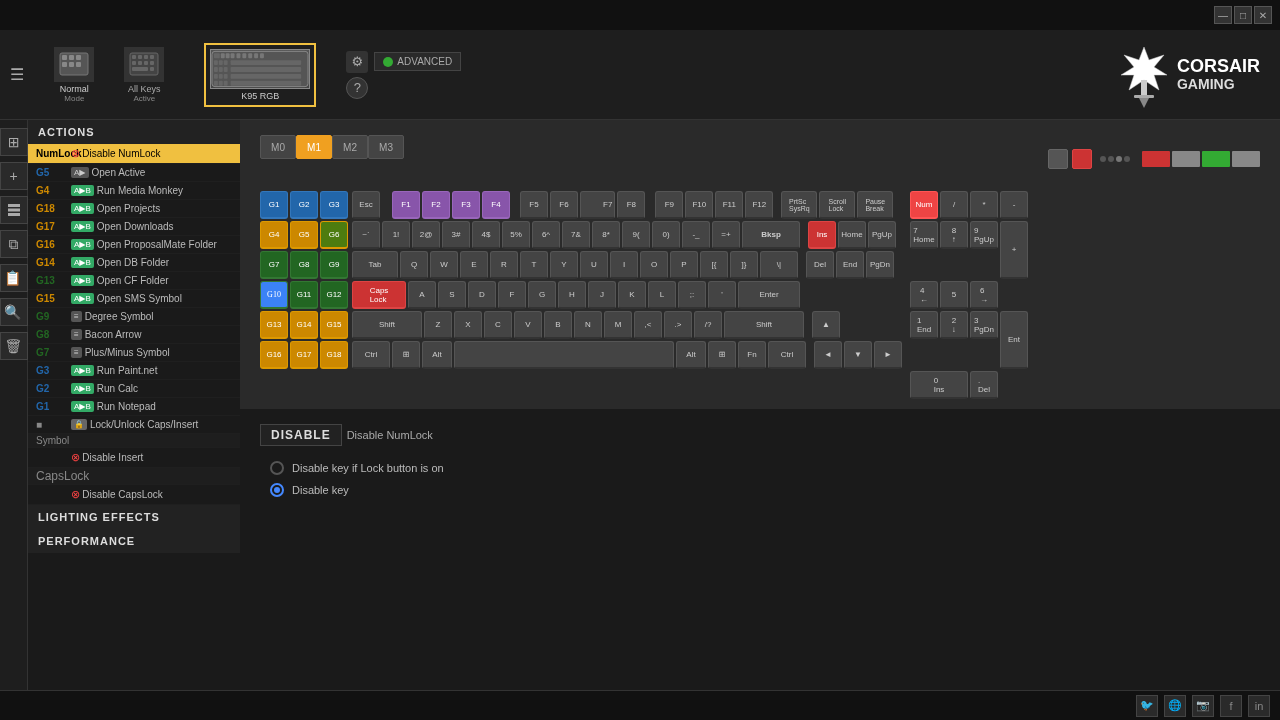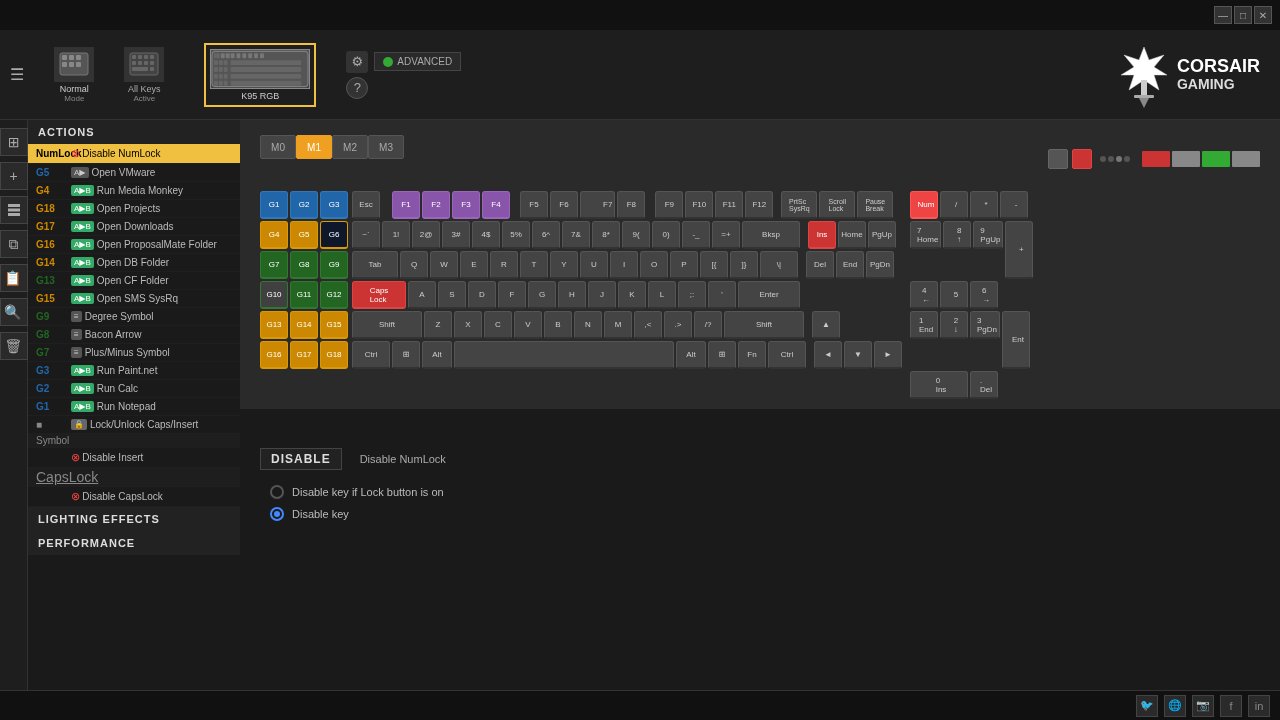--- a/index.html
+++ b/index.html
@@ -277,34 +277,33 @@
     .key.enter-key { min-width: 50px; }
     .key.space-key { min-width: 160px; }
     .key.backspace { min-width: 58px; }
     .key.tab { min-width: 46px; }
     .key.shift-l { min-width: 58px; }
     .key.shift-r { min-width: 72px; }
     .key.ctrl-key { min-width: 36px; }
     .key.alt-key { min-width: 30px; }
     .key.win-key { min-width: 28px; }
     .key.fn-small { min-width: 28px; background: #444; }
-    .key.numpad { min-width: 28px; padding-left: 6px; }
+    .key.numpad { min-width: 28px; }
 
     
     #bottom-panel {
       flex: 1;
       background: #1a1a1a;
       padding: 15px 20px;
     }
     .panel-title {
       display: flex;
       align-items: center;
-      gap: 18px;
+      gap: 5px;
       margin-bottom: 15px;
-      margin-top: 24px;
     }
     .disable-badge {
       background: #222;
       border: 1px solid #444;
       padding: 3px 10px;
       font-size: 12px;
       font-weight: bold;
       color: #ddd;
       letter-spacing: 1px;
     }
@@ -521,21 +520,21 @@
 
       <div class="action-item active">
         <span class="action-key">NumLock</span>
         <span class="close-icon-small">⊗</span>
         <span class="action-label">Disable NumLock</span>
       </div>
 
       <div class="action-item">
         <span class="action-key" style="color:#2266aa;font-weight:bold;">G5</span>
         <span class="type-badge">A▶</span>
-        <span class="action-label">Open VMware</span>
+        <span class="action-label">Open Active</span>
       </div>
 
       <div class="action-item">
         <span class="action-key" style="color:#cc8800;font-weight:bold;">G4</span>
         <span class="type-badge ab">A▶B</span>
         <span class="action-label">Run Media Monkey</span>
       </div>
 
       <div class="action-item">
         <span class="action-key" style="color:#cc8800;font-weight:bold;">G18</span>
@@ -563,21 +562,21 @@
 
       <div class="action-item">
         <span class="action-key" style="color:#226622;font-weight:bold;">G13</span>
         <span class="type-badge ab">A▶B</span>
         <span class="action-label">Open CF Folder</span>
       </div>
 
       <div class="action-item">
         <span class="action-key" style="color:#cc8800;font-weight:bold;">G15</span>
         <span class="type-badge ab">A▶B</span>
-        <span class="action-label">Open SMS SysRq</span>
+        <span class="action-label">Open SMS Symbol</span>
       </div>
 
       <div class="action-item">
         <span class="action-key" style="color:#226622;font-weight:bold;">G9</span>
         <span class="type-badge list">≡</span>
         <span class="action-label">Degree Symbol</span>
       </div>
 
       <div class="action-item">
         <span class="action-key" style="color:#226622;font-weight:bold;">G8</span>
@@ -619,21 +618,21 @@
         <span style="color:#888;font-size:10px;">Symbol</span>
       </div>
 
       <div class="action-item">
         <span class="action-key"></span>
         <span class="close-icon-small">⊗</span>
         <span class="action-label">Disable Insert</span>
       </div>
 
       <div class="action-item" style="background:#1e1e1e;padding:1px 8px;">
-        <span style="color:#888;font-size:14px;text-decoration:underline;">CapsLock</span>
+        <span style="color:#888;font-size:12px;">CapsLock</span>
       </div>
 
       <div class="action-item">
         <span class="action-key"></span>
         <span class="close-icon-small">⊗</span>
         <span class="action-label">Disable CapsLock</span>
       </div>
 
       <div class="section-header">LIGHTING EFFECTS</div>
 
@@ -676,31 +675,31 @@
 
           <div style="display:flex;gap:2px;">
             <div class="key" style="background:#2266aa;border-color:#3377bb;color:#fff;min-width:28px;">G1</div>
             <div class="key" style="background:#2266aa;border-color:#3377bb;color:#fff;min-width:28px;">G2</div>
             <div class="key" style="background:#2266aa;border-color:#3377bb;color:#fff;min-width:28px;">G3</div>
           </div>
 
           <div style="display:flex;gap:2px;">
             <div class="key" style="background:#cc8800;border-color:#dd9900;color:#fff;min-width:28px;">G4</div>
             <div class="key" style="background:#cc8800;border-color:#dd9900;color:#fff;min-width:28px;">G5</div>
-            <div class="key" style="background:#0f172a;border-color:#dd9900;color:#fff;min-width:28px;">G6</div>
+            <div class="key" style="background:#4d7c0f;border-color:#dd9900;color:#fff;min-width:28px;">G6</div>
           </div>
 
           <div style="display:flex;gap:2px;">
             <div class="key" style="background:#226622;border-color:#337733;color:#fff;min-width:28px;">G7</div>
             <div class="key" style="background:#226622;border-color:#337733;color:#fff;min-width:28px;">G8</div>
             <div class="key" style="background:#226622;border-color:#337733;color:#fff;min-width:28px;">G9</div>
           </div>
 
           <div style="display:flex;gap:2px;">
-            <div class="key" style="background:#404040;border-color:#337733;color:#fff;min-width:28px;">G10</div>
+            <div class="key" style="background:#3b82f6;border-color:#337733;color:#fff;min-width:28px;font-family:Liberation Serif, serif;">G10</div>
             <div class="key" style="background:#226622;border-color:#337733;color:#fff;min-width:28px;">G11</div>
             <div class="key" style="background:#226622;border-color:#337733;color:#fff;min-width:28px;">G12</div>
           </div>
 
           <div style="display:flex;gap:2px;">
             <div class="key" style="background:#cc8800;border-color:#dd9900;color:#fff;min-width:28px;">G13</div>
             <div class="key" style="background:#cc8800;border-color:#dd9900;color:#fff;min-width:28px;">G14</div>
             <div class="key" style="background:#cc8800;border-color:#dd9900;color:#fff;min-width:28px;">G15</div>
           </div>
 
@@ -743,21 +742,21 @@
             <div class="key">3#</div>
             <div class="key">4$</div>
             <div class="key">5%</div>
             <div class="key">6^</div>
             <div class="key">7&amp;</div>
             <div class="key">8*</div>
             <div class="key">9(</div>
             <div class="key">0)</div>
             <div class="key">-_</div>
             <div class="key">=+</div>
-            <div class="key backspace" style="min-width:58px;">Bksp</div>
+            <div class="key backspace" style="min-width:58px;font-weight:bold;">Bksp</div>
             <div style="width:4px;"></div>
             <div class="key red-key">Ins</div>
             <div class="key">Home</div>
             <div class="key" style="font-size:8px;">PgUp</div>
           </div>
 
           <div class="key-row">
             <div class="key tab" style="min-width:46px;">Tab</div>
             <div class="key">Q</div>
             <div class="key">W</div>

